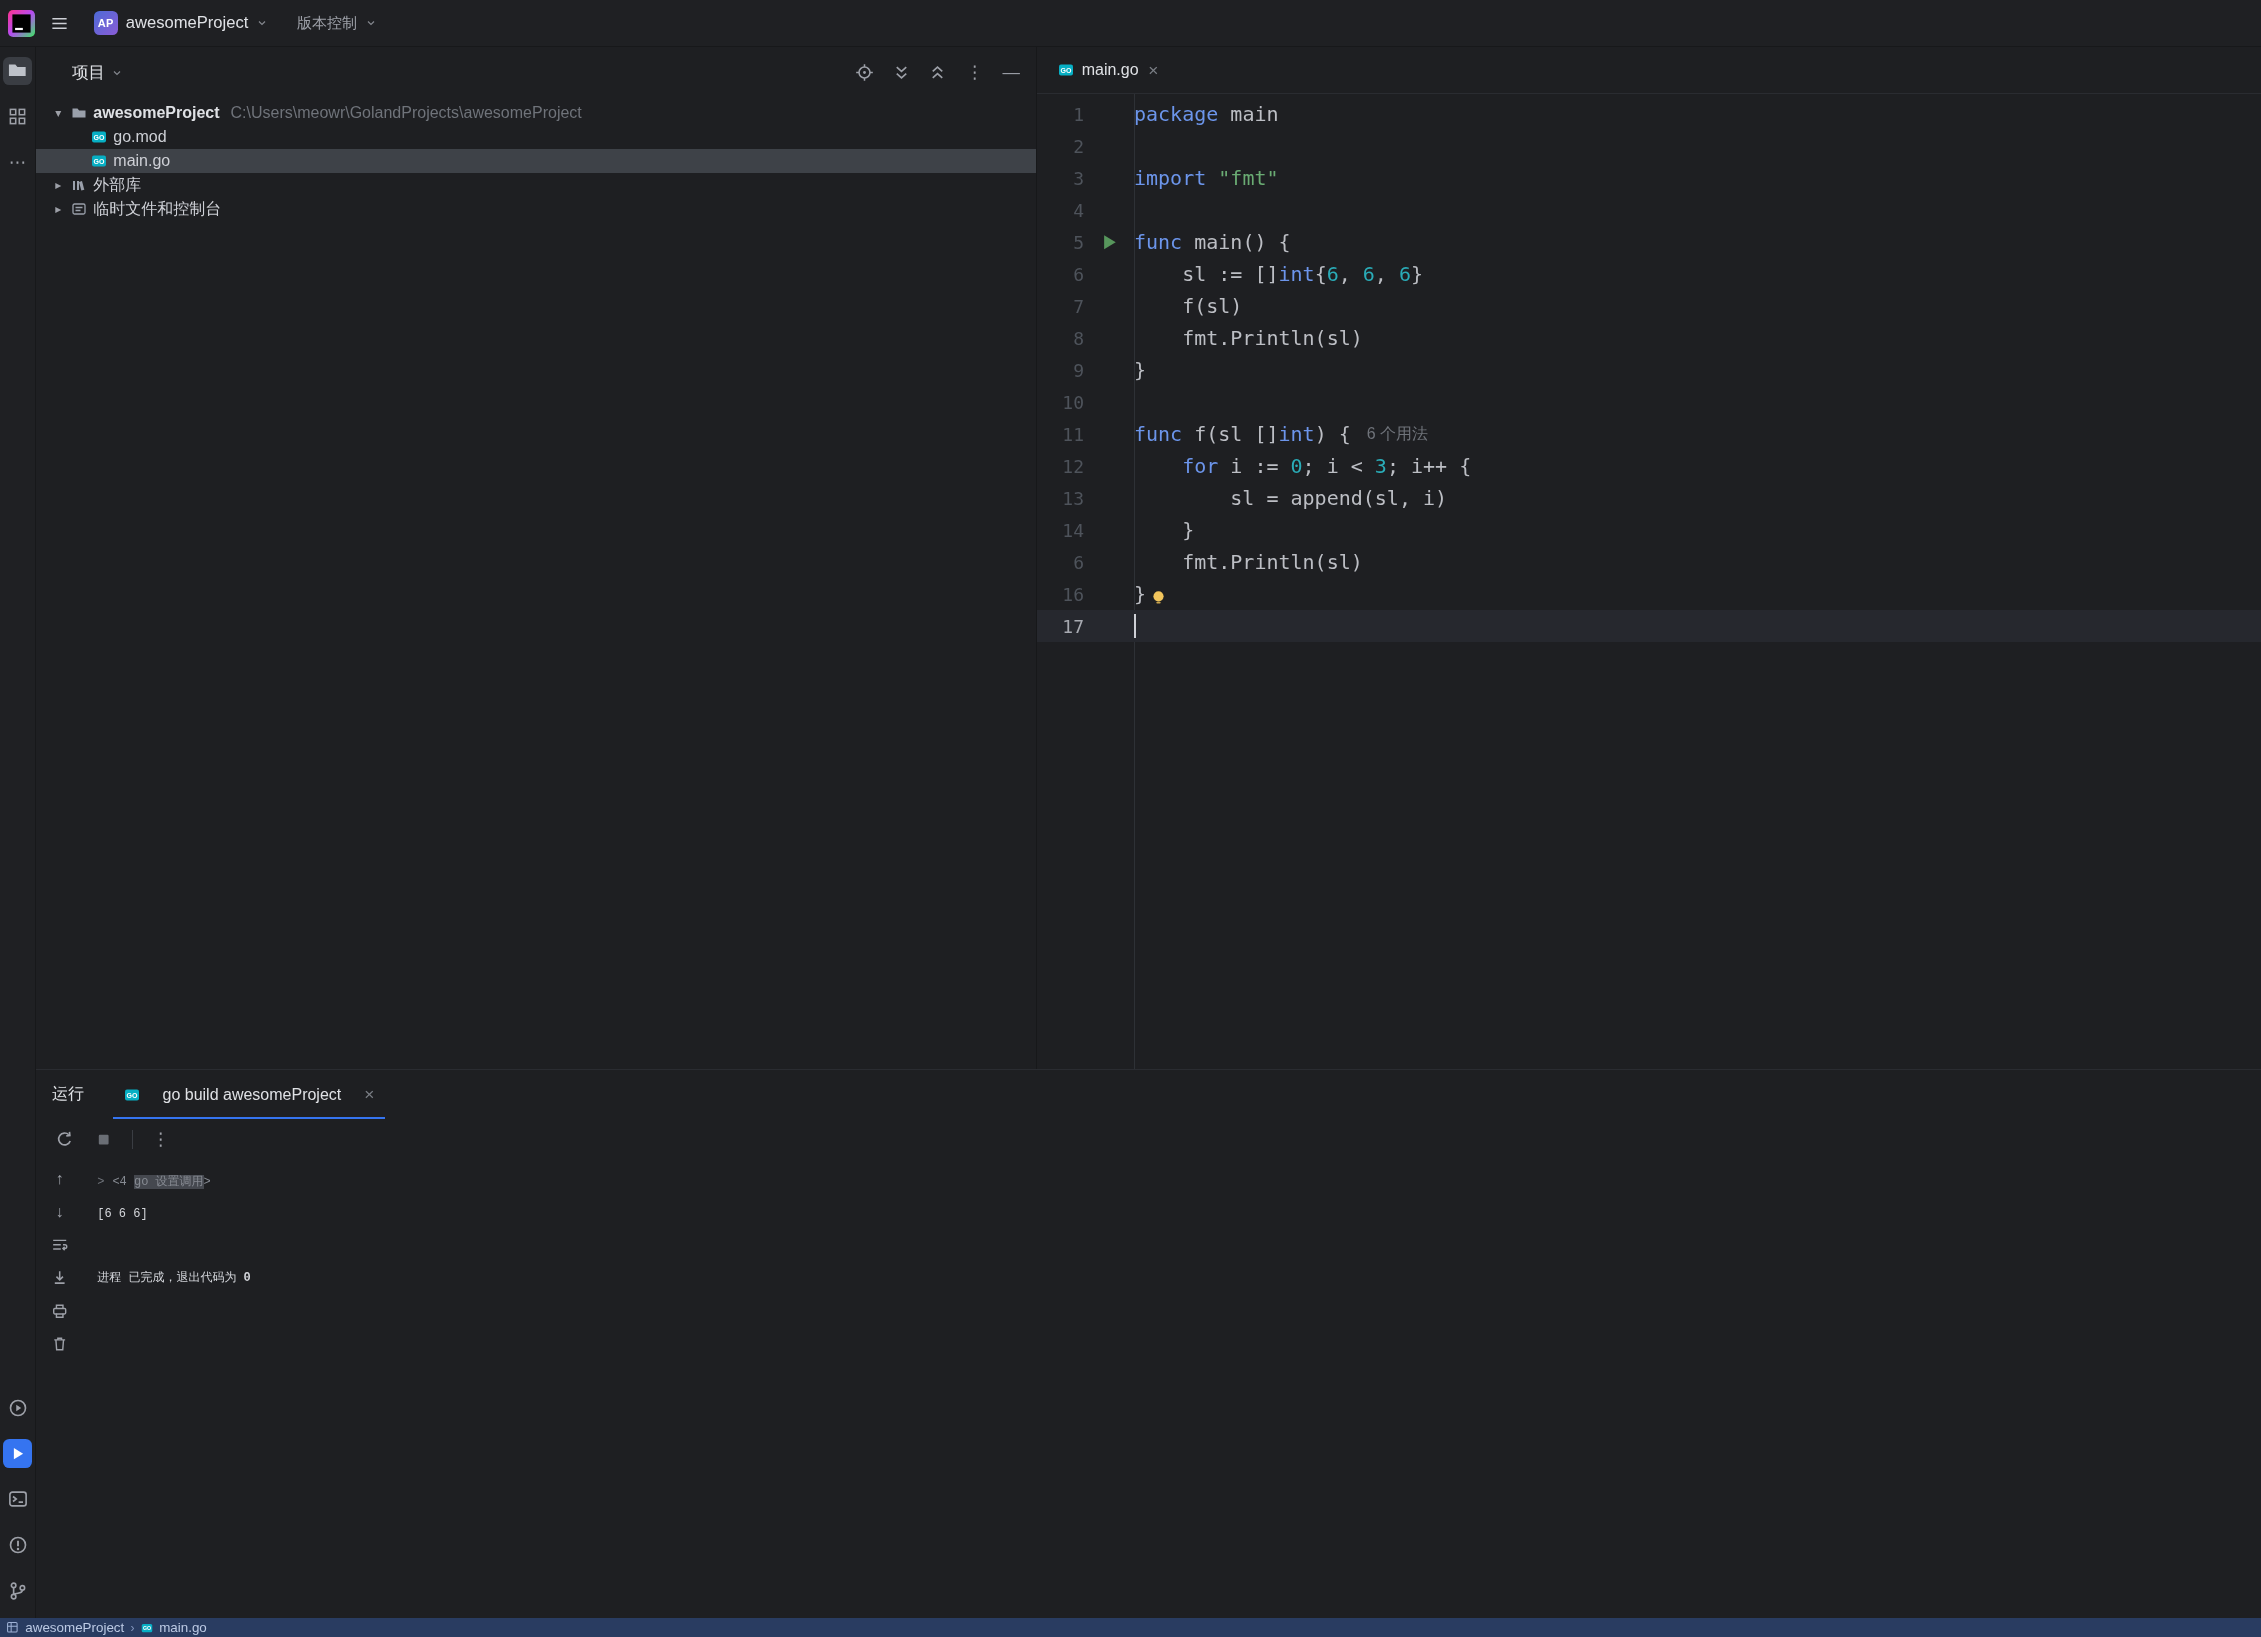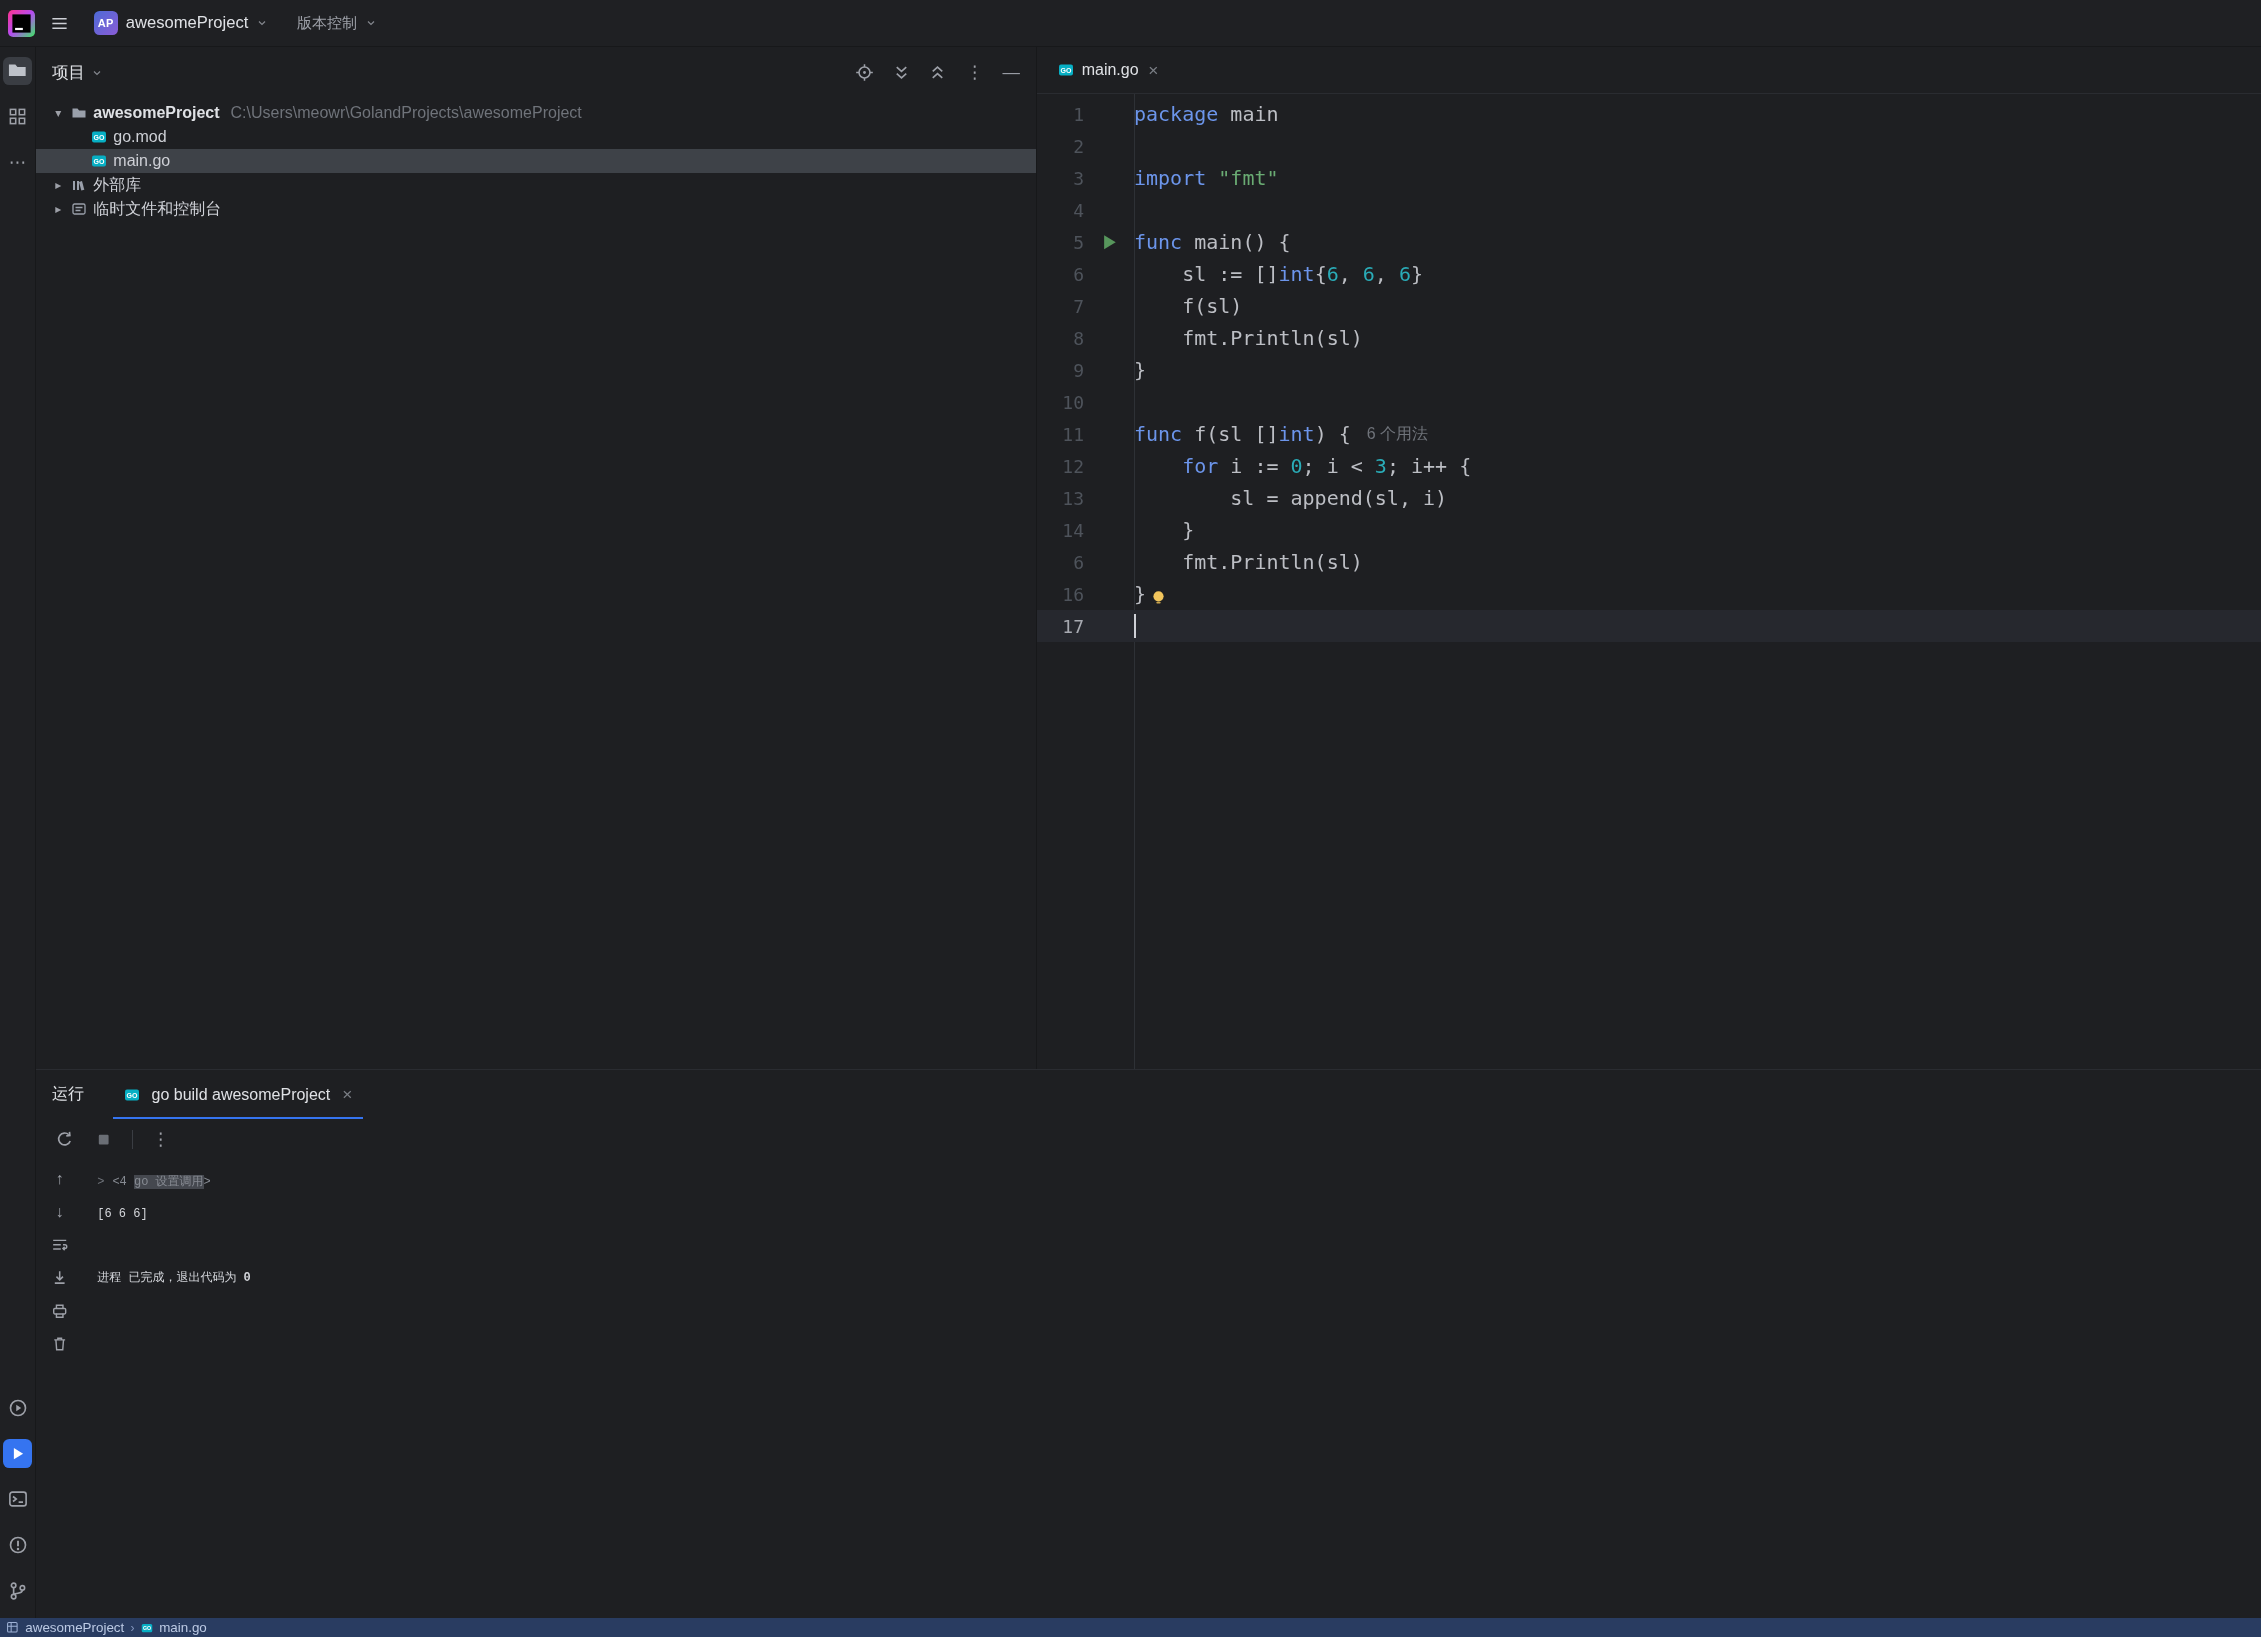--- a/index.html
+++ b/index.html
@@ -24,21 +24,21 @@
   .act-btn.active { background:#3A3D43; }
   .act-btn.run-active { background:#3574F0; }
   .act-spacer { flex:1; }
 
   .work { flex:1; display:flex; flex-direction:column; min-width:0; }
   .top-row { height:1022px; flex:none; display:flex; min-height:0; }
 
   
   .project { width:1001px; flex:none; background:#1E1F22; border-right:0.8px solid #17181A; display:flex; flex-direction:column; }
   .p-header { height:51px; flex:none; display:flex; align-items:center; padding:0 12.7px 0 16px; }
-  .p-title { font-size:16.6px; color:#DFE1E5; display:flex; align-items:center; gap:6.3px; }
+  .p-title { font-size:16.6px; color:#DFE1E5; display:flex; align-items:center; gap:6.3px;margin-left:20px; }
   .p-actions { margin-left:auto; display:flex; align-items:center; gap:12.7px; }
   .icon-btn { width:24px; height:24px; display:flex; align-items:center; justify-content:center; border-radius:4.7px; color:#9DA0A8; font-size:17.4px; }
   .tree { padding-top:3.2px; font-size:16px; }
   .tree-row { height:24px; display:flex; align-items:center; gap:6.3px; padding-left:16px; white-space:nowrap; }
   .tree-row.child { padding-left:55px; }
   .tree-row.selected { background:#3E4248; }
   .tree-chevron { width:12.7px; color:#9DA0A8; font-size:12px; text-align:center; flex:none; }
   .tree-label { color:#CED0D6; }
   .tree-label.bold { font-weight:bold; color:#DFE1E5; }
   .tree-path { color:#6F737A; margin-left:4.7px; }
@@ -61,21 +61,21 @@
   .tk-n { color:#2AACB8; }
   .tk-p { color:#BCBEC4; }
   .inlay { color:#6F737A; font-size:16px; margin-left:16px; font-family:"Liberation Sans", sans-serif; }
   .caret { width:1.6px; height:24px; background:#CED0D6; display:inline-block; }
   .bulb { display:inline-flex; margin-left:3.2px; position:relative; top:3.2px; }
 
   
   .bottom { height:549px; flex:none; border-top:0.8px solid #2A2C31; background:#1E1F22; display:flex; flex-direction:column; }
   .b-header { height:49px; flex:none; display:flex; align-items:stretch; padding-left:16px; }
   .b-title { font-size:16px; color:#DFE1E5; display:flex; align-items:center; }
-  .b-tab { margin-left:28.5px; display:flex; align-items:center; gap:12px; padding:0 11px; font-size:16px; color:#DFE1E5; position:relative;justify-content:flex-end; }
+  .b-tab { margin-left:28.5px; display:flex; align-items:center; gap:23px; padding:0 11px; font-size:16px; color:#DFE1E5; position:relative;justify-content:flex-end; }
   .b-tab .underline { position:absolute; left:0; right:0; bottom:0; height:2.4px; background:#3574F0; }
   .b-tab .close { color:#7A7E85; font-size:17.4px; }
   .b-toolbar { height:41px; flex:none; display:flex; align-items:center; padding-left:16px; gap:16px; }
   .b-toolbar .divider { width:0.8px; height:19px; background:#3A3D43; }
   .console { flex:1; display:flex; min-height:0; }
   .console-gutter { width:47px; flex:none; display:flex; flex-direction:column; align-items:center; padding-top:8px; gap:11px; }
   .console-gutter .icon-btn { width:22px; height:22px; font-size:16px; }
   .console-body { flex:1; padding:5.5px 0 0 14.2px; font-family:Liberation Mono, monospace; font-size:12px; }
   .console-line { height:32px; line-height:32px; white-space:pre; }
   .console-line .prompt { color:#6F737A; margin-right:8px; }

